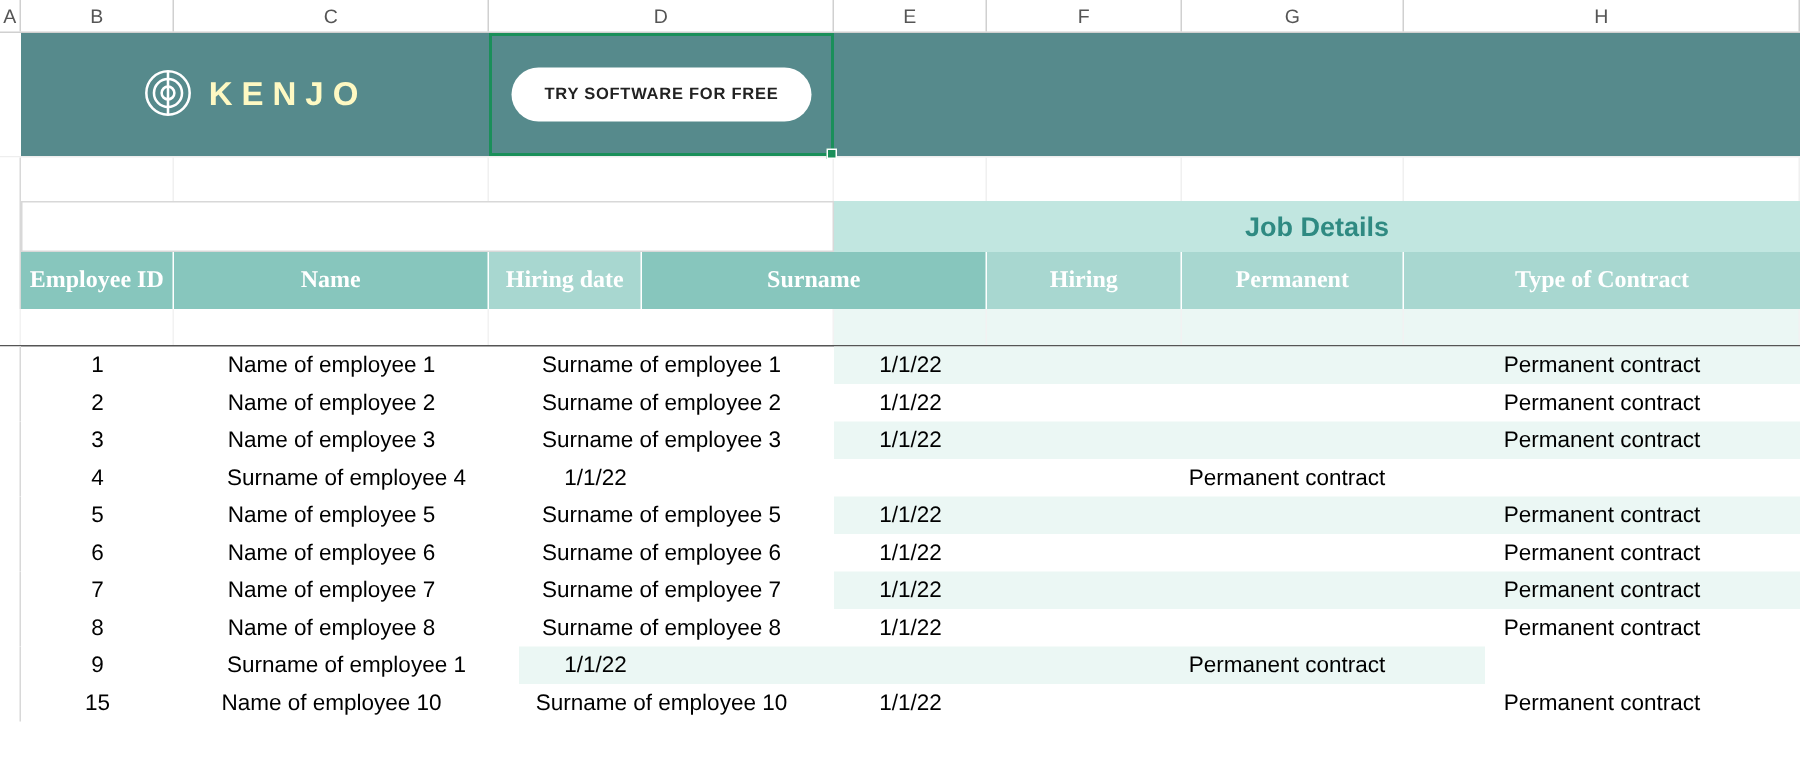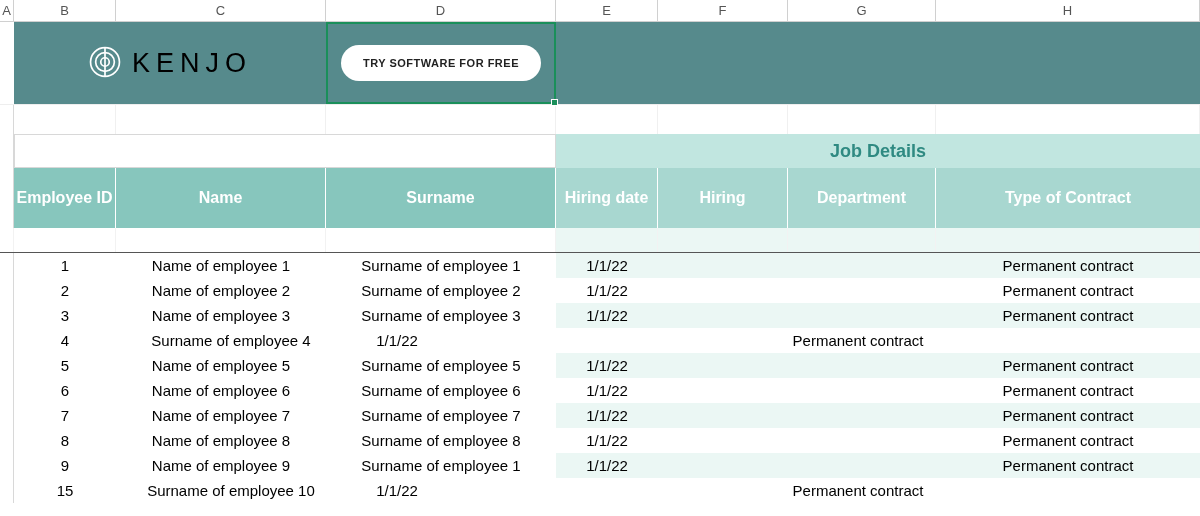--- a/index.html
+++ b/index.html
@@ -64,24 +64,24 @@
     justify-content: center;
   }
   .banner-logo {
     display: flex;
     align-items: center;
     gap: 10px;
     color: #fff;
   }
   .banner-logo svg { width: 34px; height: 34px; }
   .banner-logo-text {
-    font-size: 27px;
-    font-weight: 400;
+    font-size: 22px;
+    font-weight: 700;
     letter-spacing: 6px;
-    color: #000000;
+    color: #fef9c3;
   }
   .banner-mid {
     background: #568a8c;
     display: flex;
     align-items: center;
     justify-content: center;
     position: relative;
   }
   .banner-right {
     background: #568a8c;
@@ -133,21 +133,21 @@
     background: #c1e6e0;
     color: #2f8a82;
     font-weight: 700;
     font-size: 18px;
     display: flex;
     align-items: center;
     justify-content: center;
     width: 644px;
   }
 
-  .header-row { height: 60px; }
+  .header-row { height: 38px; font-family: Liberation Serif, serif; }
   .header-cell {
     background: #87c6bd;
     color: #fff;
     font-weight: 700;
     font-size: 16px;
     display: flex;
     align-items: center;
     justify-content: center;
     text-align: center;
     line-height: 1.15;
@@ -230,26 +230,26 @@
     <div class="section-left-big"></div>
     <div class="section-right">Job Details</div>
   </div>
 
   <div class="row header-row">
     <div class="cell cA rownum-cell"></div>
     <div class="cell header-cell cB">
         <span>Employee ID</span>
       </div>
     <div class="cell header-cell cC">Name</div>
-    <div class="cell header-cell cD">Surname</div>
     <div class="cell header-cell light cE">
         <span style="white-space:normal;text-align:center">Hiring date</span>
       </div>
+    <div class="cell header-cell cD">Surname</div>
     <div class="cell header-cell light cF">Hiring</div>
-    <div class="cell header-cell light cG">Department</div>
+    <div class="cell header-cell light cG">Permanent</div>
     <div class="cell header-cell light cH">Type of Contract</div>
   </div>
 
   <div class="row blank-row">
     <div class="cell cA rownum-cell"></div>
     <div class="cell cB"></div>
     <div class="cell cC"></div>
     <div class="cell cD"></div>
     <div class="cell cE light"></div>
     <div class="cell cF light"></div>
@@ -334,30 +334,30 @@
         <div class="cell cC">Name of employee 8</div>
         <div class="cell cD">Surname of employee 8</div>
         <div class="cell cE" style="background:#fff">1/1/22</div>
         <div class="cell cF" style="background:#fff"></div>
         <div class="cell cG" style="background:#fff"></div>
         <div class="cell cH" style="background:#fff">Permanent contract</div>
       </div>
       <div class="row data-row alt">
         <div class="cell cA rownum-cell"></div>
         <div class="cell cB">9</div>
-        <div class="cell cC">Name of employee 9</div>
         <div class="cell cD">Surname of employee 1</div>
         <div class="cell cE" style="background:#ebf7f4">1/1/22</div>
         <div class="cell cF" style="background:#ebf7f4"></div>
         <div class="cell cG" style="background:#ebf7f4"></div>
         <div class="cell cH" style="background:#ebf7f4">Permanent contract</div>
       </div>
       <div class="row data-row reg">
         <div class="cell cA rownum-cell"></div>
         <div class="cell cB">15</div>
+        <div class="cell cC">Name of employee 10</div>
         <div class="cell cD">Surname of employee 10</div>
         <div class="cell cE" style="background:#fff">1/1/22</div>
         <div class="cell cF" style="background:#fff"></div>
         <div class="cell cG" style="background:#fff"></div>
         <div class="cell cH" style="background:#fff">Permanent contract</div>
       </div>
     </div>
 
 </div>
 

